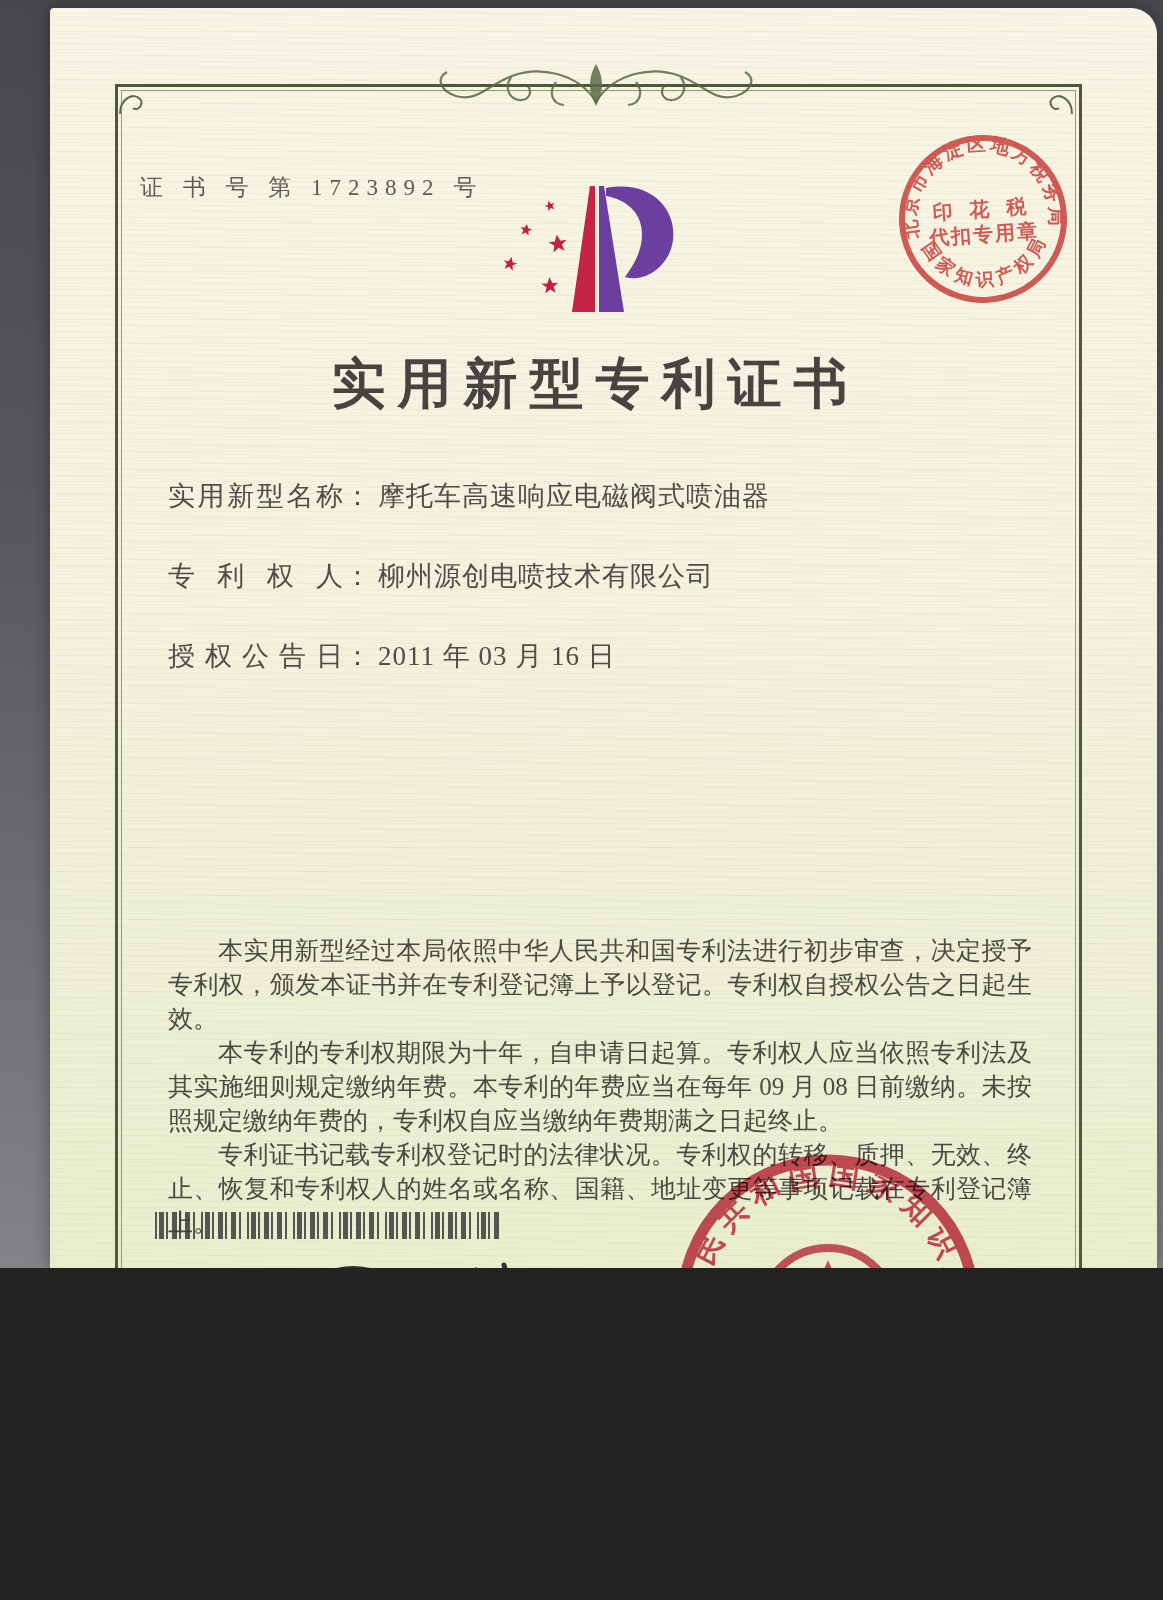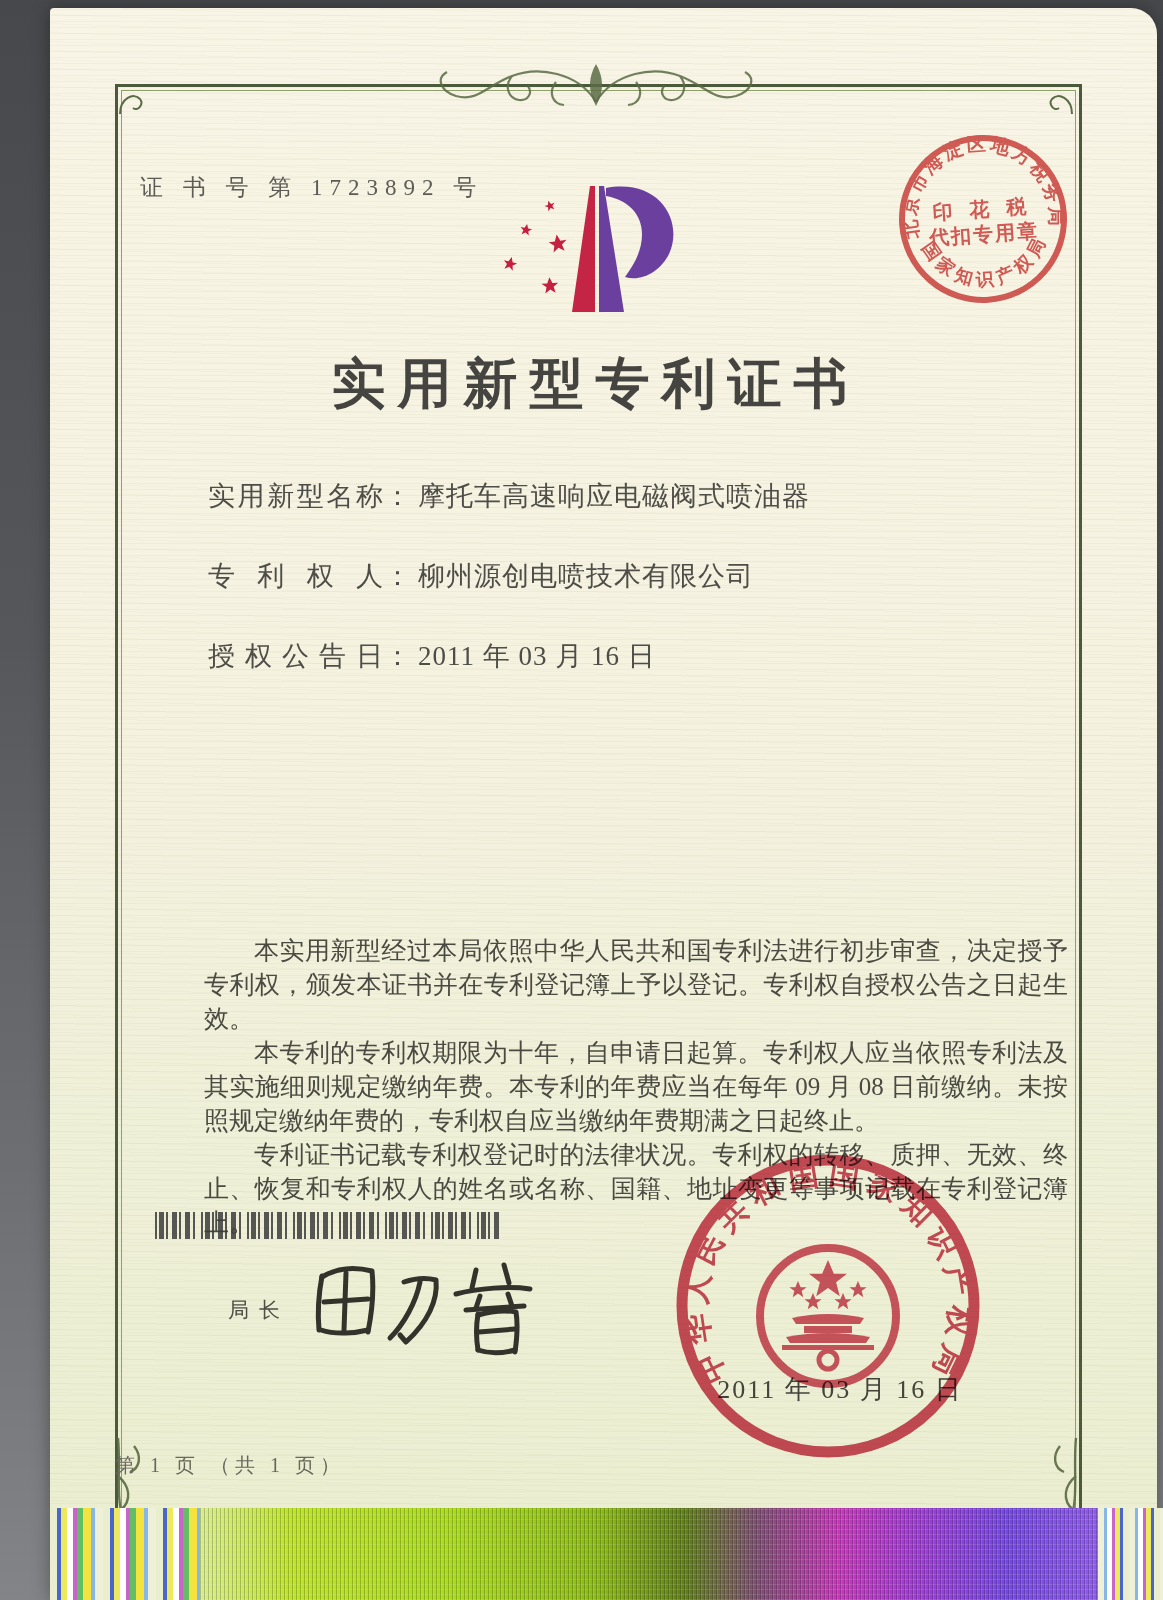--- a/index.html
+++ b/index.html
@@ -1,17 +1,17 @@
 <!DOCTYPE html>
 <html><head>
 <meta charset="utf-8">
 <style>
   html,body{margin:0;padding:0;background:#232323;}
   .scan{
-    position:relative;width:1163px;height:1600px;overflow:hidden;
+    position:relative;width:1163px;height:1268px;overflow:hidden;
     background:linear-gradient(180deg,#46484b 0%,#55575a 40%,#6e7073 75%,#828487 100%);
     font-family:"Liberation Serif","DejaVu Serif",serif;
   }
   
   .paper{
     position:absolute;left:50px;top:8px;right:6px;bottom:0;
     border-radius:4px 26px 0 0;
     background-image:
       repeating-linear-gradient(0deg, rgba(150,160,92,.07) 0 1px, transparent 1px 6px),
       repeating-linear-gradient(2deg, rgba(150,160,92,.05) 0 1px, transparent 1px 9px),
@@ -29,28 +29,28 @@
   }
   .flourish-top{position:absolute;left:416px;top:60px;}
   .corner{position:absolute;}
   
   .cert-number{position:absolute;left:140px;top:172px;font-size:23px;letter-spacing:7px;color:#5c5b55;}
   .logo{position:absolute;left:478px;top:172px;}
   .title{
     position:absolute;left:115px;top:348px;width:961px;text-align:center;
     font-size:54px;font-weight:bold;letter-spacing:12px;color:#454440;
   }
-  .fields{position:absolute;left:168px;top:478px;width:880px;margin-left:40px;}
+  .fields{position:absolute;left:168px;top:478px;width:880px;}
   .field-row{height:80px;font-size:27px;color:#4e4d47;letter-spacing:1px;white-space:nowrap;}
   .field-label{
     display:inline-block;width:176px;text-align:justify;text-align-last:justify;
     vertical-align:top;
   }
   .field-colon{display:inline-block;margin-right:6px;}
-  .paragraphs{position:absolute;left:168px;top:934px;width:864px;font-size:25px;line-height:34px;color:#4b4a42;text-align:justify;margin-left:36px;}
+  .paragraphs{position:absolute;left:168px;top:934px;width:864px;font-size:25px;line-height:34px;color:#4b4a42;text-align:justify;}
   .paragraphs p{margin:0;text-indent:2em;}
   
   .barcode{
     position:absolute;left:155px;top:1212px;width:346px;height:27px;
     background:repeating-linear-gradient(90deg,
       #3b3b3b 0 2px, transparent 2px 4px,
       #3b3b3b 4px 9px, transparent 9px 11px,
       #3b3b3b 11px 13px, transparent 13px 17px,
       #3b3b3b 17px 22px, transparent 22px 24px,
       #3b3b3b 24px 26px, transparent 26px 30px,

